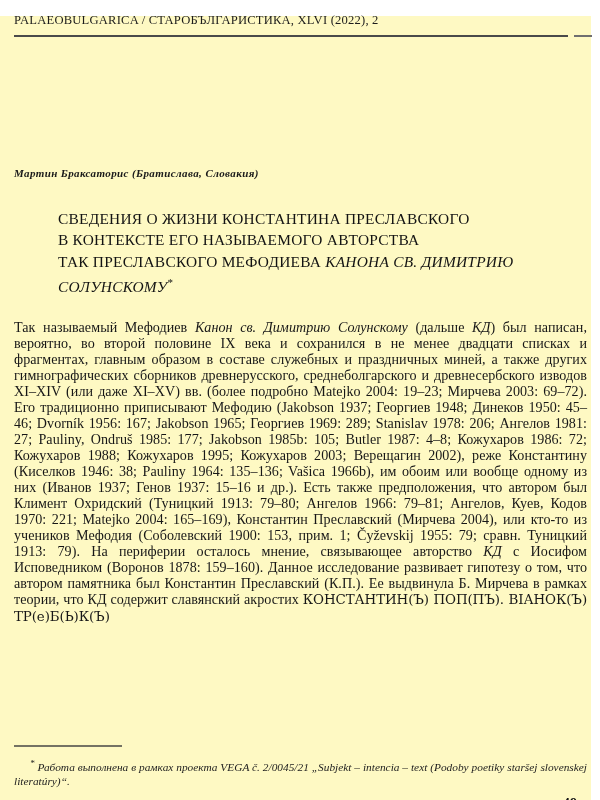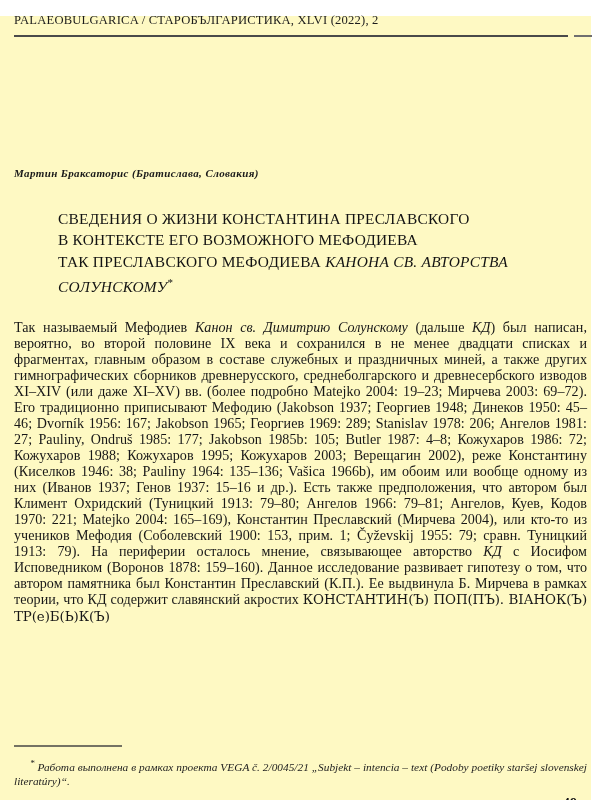--- a/index.html
+++ b/index.html
@@ -145,22 +145,22 @@
 <div class="page">
 
   <div class="running-head">PALAEOBULGARICA / СТАРОБЪЛГАРИСТИКА, XLVI (2022), 2</div>
   <div class="rule-top"></div>
   <div class="rule-top-tick"></div>
 
   <div class="author">Мартин Браксаторис (Братислава, Словакия)</div>
 
   <div class="title">
     <span class="ln">СВЕДЕНИЯ О ЖИЗНИ КОНСТАНТИНА ПРЕСЛАВСКОГО</span>
-    <span class="ln">В КОНТЕКСТЕ ЕГО ВОЗМОЖНОГО МЕФОДИЕВА</span>
-    <span class="ln"><span>ТАК ПРЕСЛАВСКОГО МЕФОДИЕВА </span><span class="it">КАНОНА СВ. АВТОРСТВА</span></span>
+    <span class="ln">В КОНТЕКСТЕ ЕГО НАЗЫВАЕМОГО АВТОРСТВА</span>
+    <span class="ln"><span>ТАК ПРЕСЛАВСКОГО МЕФОДИЕВА </span><span class="it">КАНОНА СВ. ДИМИТРИЮ</span></span>
     <span class="ln"><span class="it">СОЛУНСКОМУ</span><span class="star">*</span></span>
   </div>
 
   <div class="body">
     <p><span>Так называемый Мефодиев </span><span class="it">Канон св. Димитрию Солунскому</span><span> (дальше </span><span class="it">КД</span><span>) был написан, вероятно, во второй половине IX века и сохранился в не менее двадцати списках и фрагментах, главным образом в составе служебных и праздничных миней, а также других гимнографических сборников древнерусского, среднеболгарского и древнесербского изводов XI–XIV (или даже XI–XV) вв. (более подробно Matejko 2004: 19–23; Мирчева 2003: 69–72). Его традиционно приписывают Мефодию (Jakobson 1937; Георгиев 1948; Динеков 1950: 45–46; Dvorník 1956: 167; Jakobson 1965; Георгиев 1969: 289; Stanislav 1978: 206; Ангелов 1981: 27; Pauliny, Ondruš 1985: 177; Jakobson 1985b: 105; Butler 1987: 4–8; Кожухаров 1986: 72; Кожухаров 1988; Кожухаров 1995; Кожухаров 2003; Верещагин 2002), реже Константину (Киселков 1946: 38; Pauliny 1964: 135–136; Vašica 1966b), им обоим или вообще одному из них (Иванов 1937; Генов 1937: 15–16 и др.). Есть также предположения, что автором был Климент Охридский (Туницкий 1913: 79–80; Ангелов 1966: 79–81; Ангелов, Куев, Кодов 1970: 221; Matejko 2004: 165–169), Константин Преславский (Мирчева 2004), или кто-то из учеников Мефодия (Соболевский 1900: 153, прим. 1; Čyževskij 1955: 79; сравн. Туницкий 1913: 79). На периферии осталось мнение, связывающее авторство </span><span class="it">КД</span><span> с Иосифом Исповедником (Воронов 1878: 159–160). Данное исследование развивает гипотезу о том, что автором памятника был Константин Преславский (К.П.). Ее выдвинула Б. Мирчева в рамках теории, что КД содержит славянский акростих </span><span class="ocs">КОНСТАНТИН(Ъ) ПОП(ПЪ). ВІАНОК(Ъ) ТР(е)Б(Ь)К(Ъ)</span></p>
   </div>
 
   <div class="fn-rule"></div>
   <div class="footnote">
     <p><span class="fnmark">*</span><span> Работа выполнена в рамках проекта VEGA č. 2/0045/21 „Subjekt – intencia – text (Podoby poetiky staršej slovenskej literatúry)“.</span></p>

